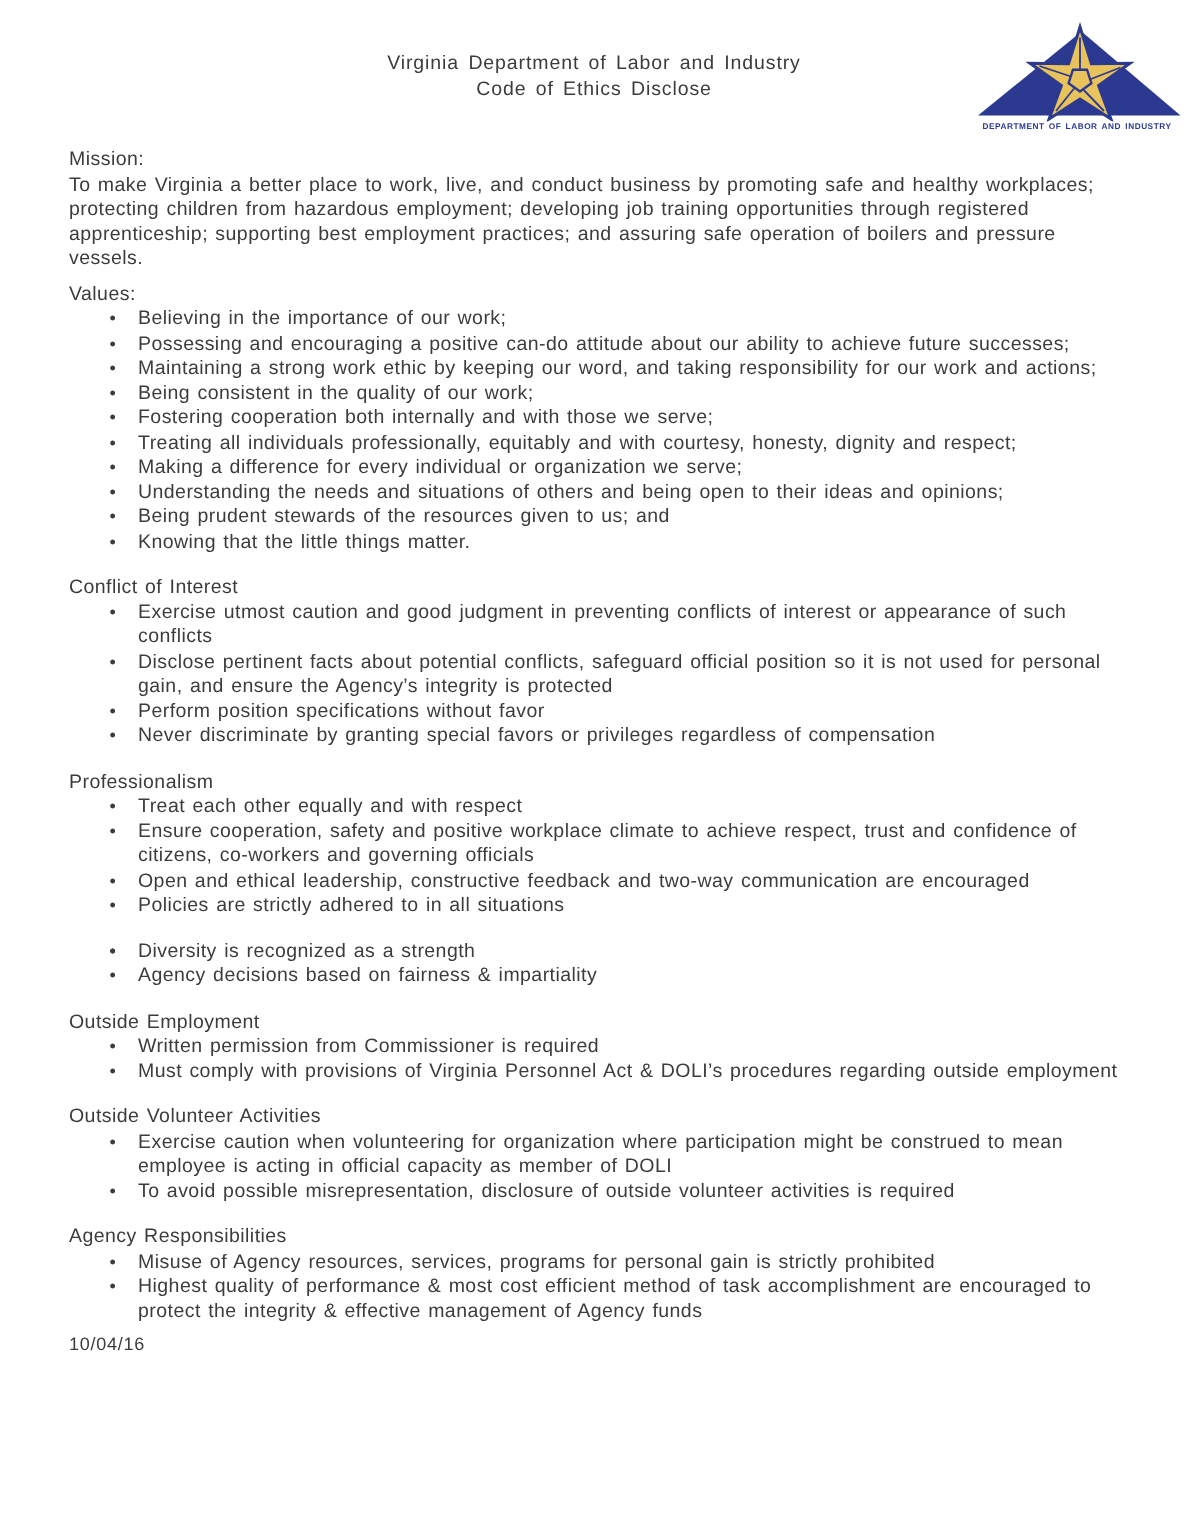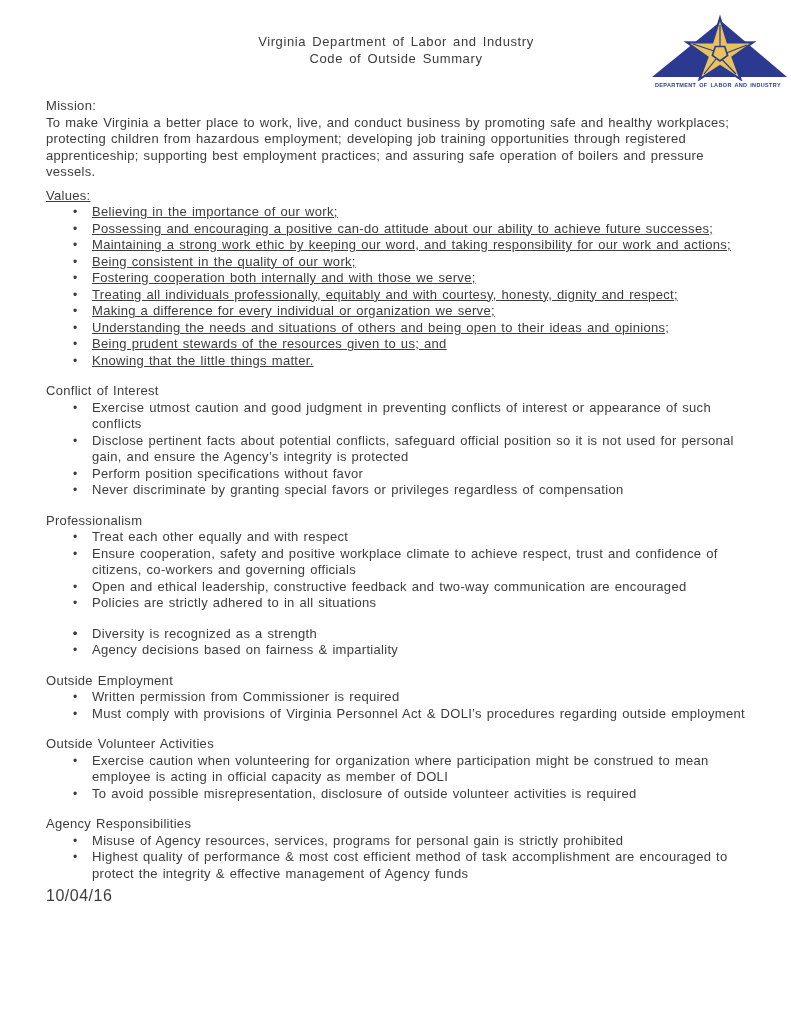--- a/index.html
+++ b/index.html
@@ -43,45 +43,45 @@
     line-height: 7px;
     font-weight: bold;
     color: var(--navy);
     text-align: center;
     letter-spacing: 0.35px;
     word-spacing: 1px;
     white-space: nowrap;
   }
   .sections { margin-top: 31px; display: block; }
   .doc-section + .doc-section { margin-top: 14px; }
-  .doc-section:nth-child(2) { margin-top: 7px; text-decoration: underline; }
+  .doc-section:nth-child(2) { margin-top: 7px; }
   .section-heading { }
   .section-paragraph { max-width: 700px; }
   .bullet-list { list-style: none; margin: 0; padding: 0; }
   .bullet-item { position: relative; padding-left: 46px; }
   .bullet-dot {
     position: absolute;
     left: 27px;
     top: 0;
     font-size: 12px;
   }
   .footer {
     margin-top: 6px;
-    font-size: 16px;
+    font-size: 12px;
     letter-spacing: 0.5px;
   }
 </style>
 </head>
 <body>
 
 <div class="page">
 
   <div class="doc-title">
     <div>Virginia Department of Labor and Industry</div>
-    <div>Code of Outside Summary</div>
+    <div>Code of Ethics Disclose</div>
   </div>
 
   <div class="logo">
     <svg width="140" height="68" viewBox="0 0 140 68">
       <polygon points="4,64 73,8 139,64" style="fill:var(--navy);"></polygon>
       <polygon points="72,5 79.6,29.5 105.3,29.2 84.4,44 92.6,66.3 72,53 51.4,66.3 59.6,44 38.7,29.2 64.4,29.5" style="fill:var(--gold); stroke:var(--navy); stroke-width:2; stroke-linejoin:miter;"></polygon>
       <polygon points="76.7,33.5 79.6,42.5 72,48 64.4,42.5 67.3,33.5" style="fill:none; stroke:var(--navy); stroke-width:1.6;"></polygon>
       <line x1="72" y1="33.5" x2="72" y2="12" style="stroke:var(--navy); stroke-width:1.2;"></line>
       <line x1="78.5" y1="40" x2="99" y2="32" style="stroke:var(--navy); stroke-width:1.2;"></line>
       <line x1="74" y1="46.5" x2="88" y2="61" style="stroke:var(--navy); stroke-width:1.2;"></line>

